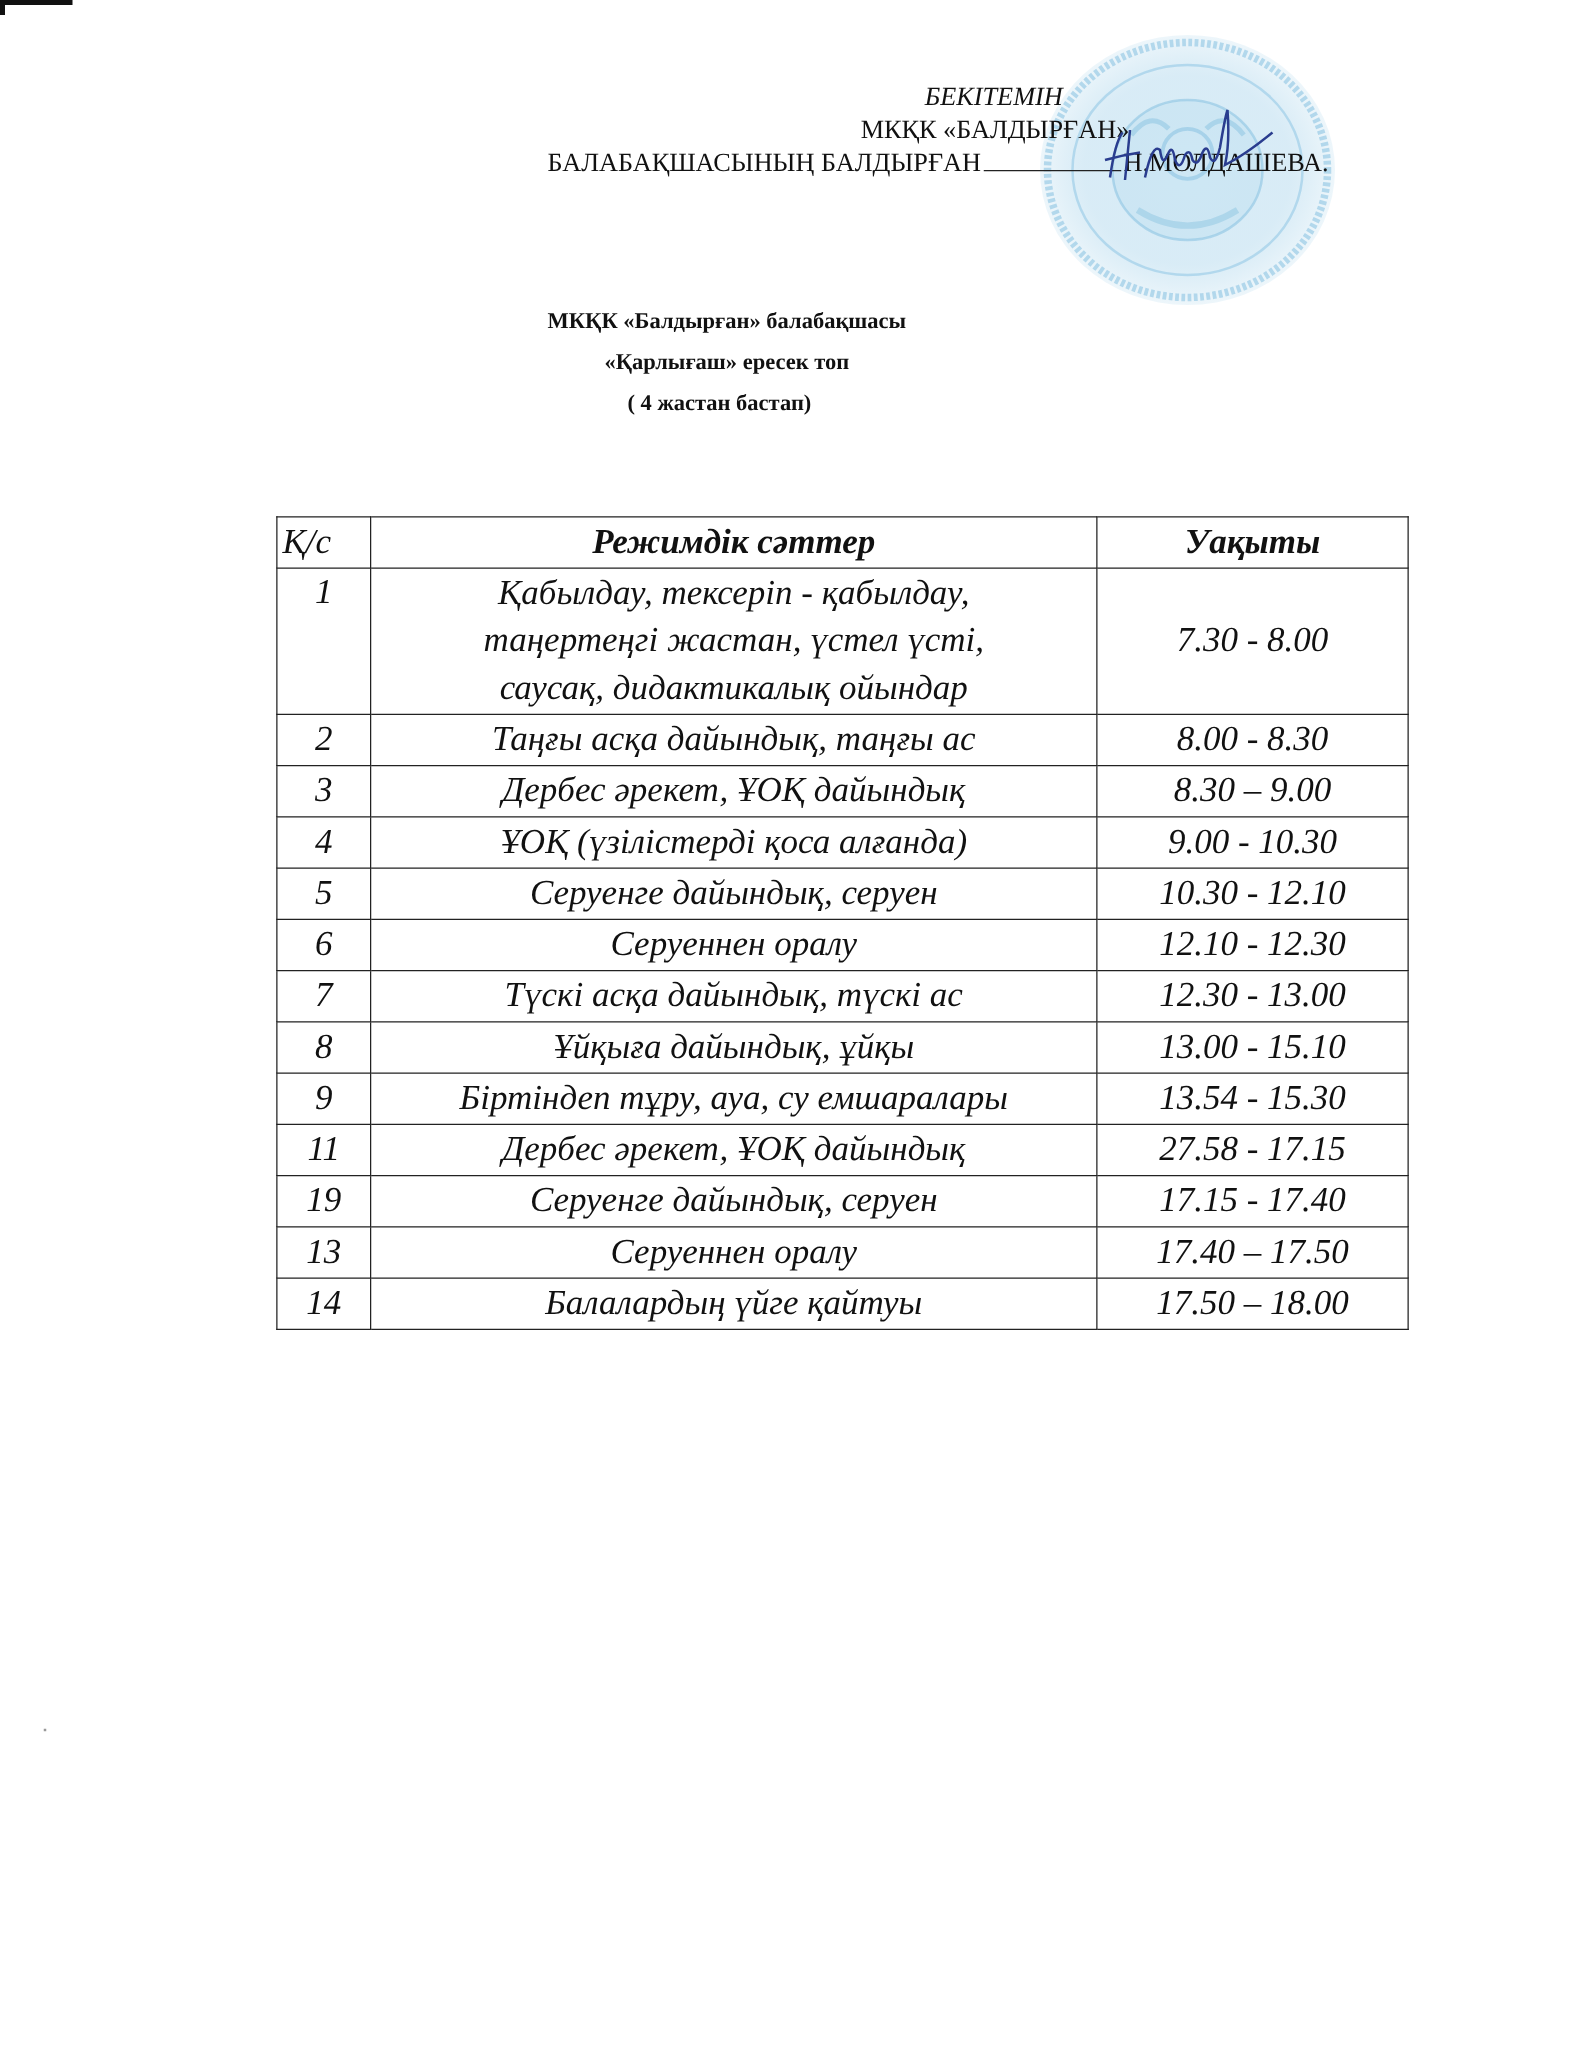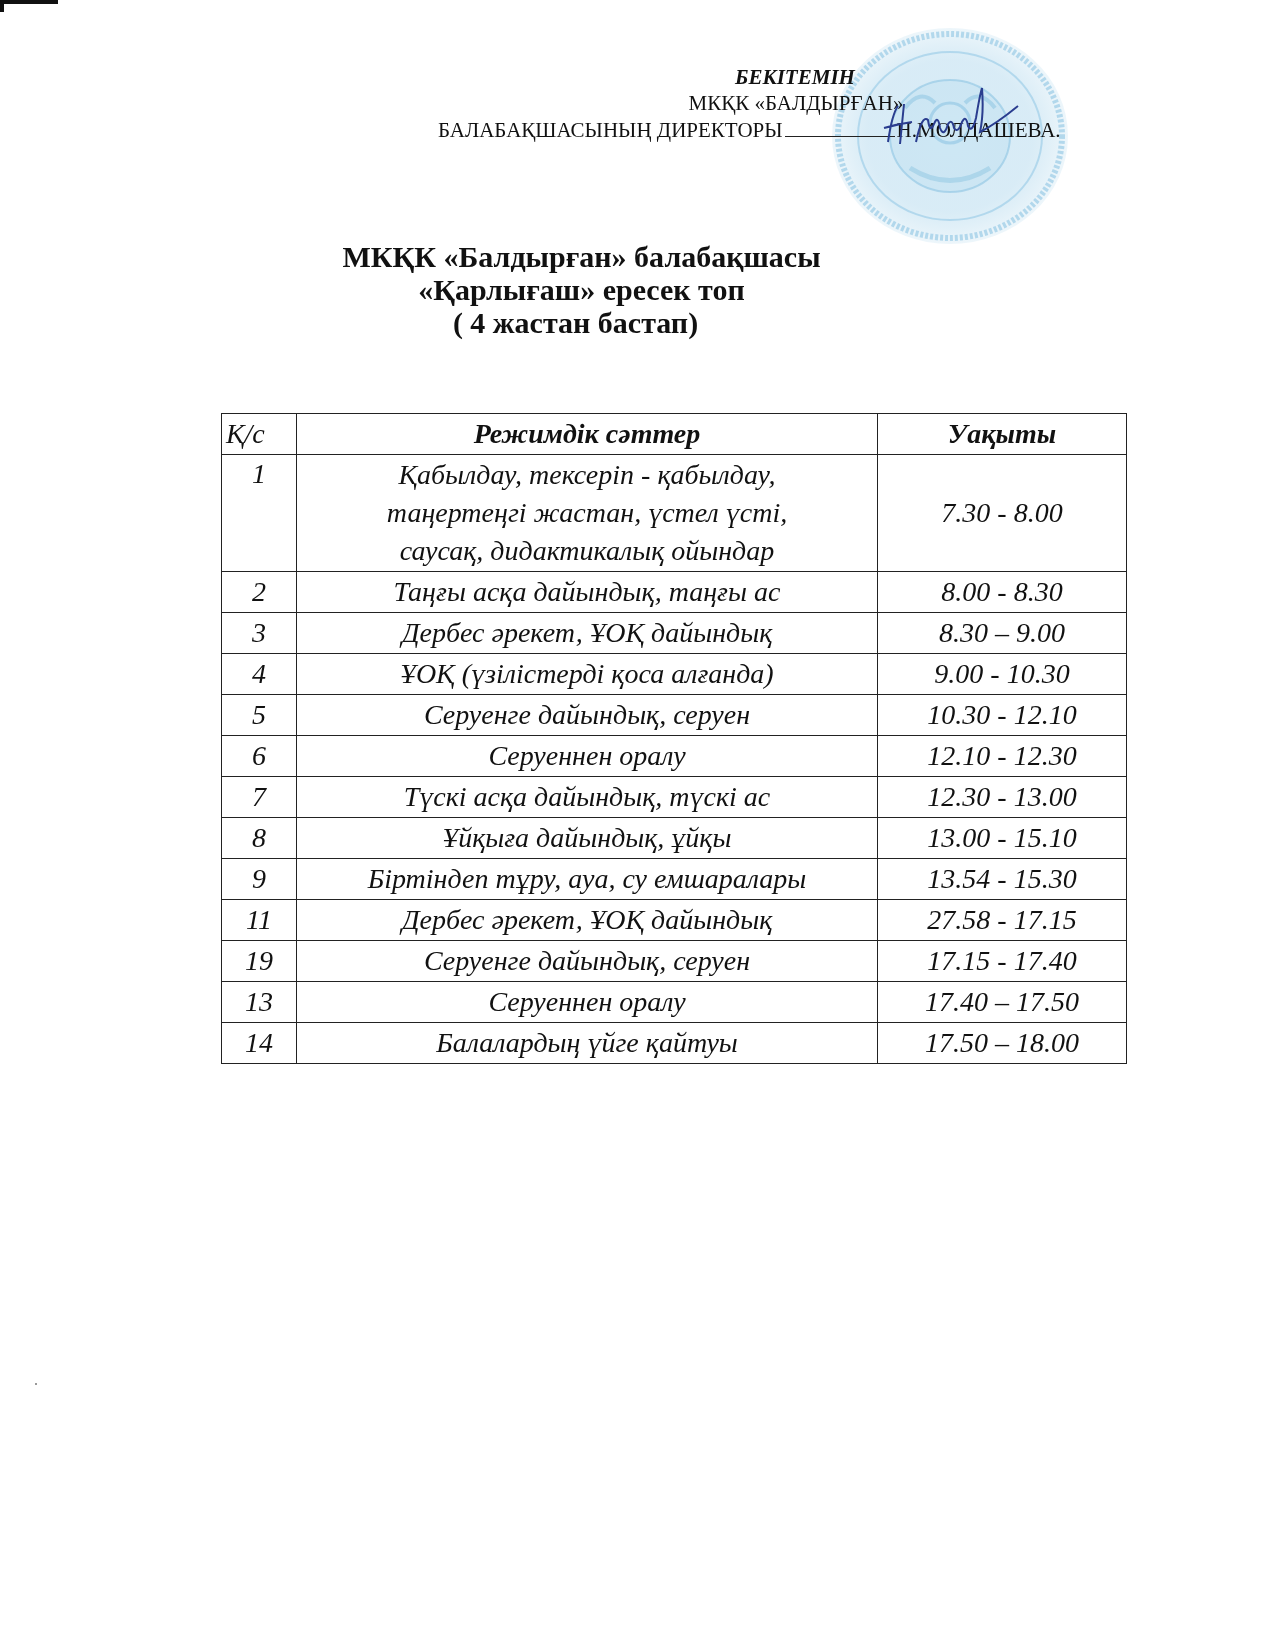--- a/index.html
+++ b/index.html
@@ -4,29 +4,29 @@
 <style>
   html, body { margin: 0; padding: 0; }
   body {
     width: 1275px; height: 1650px; background: #ffffff; position: relative; overflow: hidden;
     font-family: "Liberation Serif", "DejaVu Serif", serif; color: #111;
   }
   .corner-mark { position: absolute; left: 0; top: 0; width: 58px; height: 4px; background: #111; }
   .corner-mark-v { position: absolute; left: 0; top: 0; width: 4px; height: 12px; background: #111; }
 
   .approval { position: absolute; top: 64px; left: 400px; width: 800px; text-align: center; font-size: 21px; line-height: 26px; }
-  .approval .ap-title { font-weight: bold; font-style: italic; display: block; text-align: center; margin-left: -10px; }
+  .approval .ap-title { font-weight: normal; font-style: italic; display: block; text-align: center; margin-left: -10px; }
   .approval .ap-org { display: block; margin-left: -8px; }
   .approval .ap-dir { position: absolute; top: 52px; left: 38px; white-space: nowrap; }
   .sign-line { display: inline-block; width: 110px; border-bottom: 1.5px solid #222; height: 20px; vertical-align: baseline; margin: 0 2px; position: relative; }
   .signature { position: absolute; left: 878px; top: 84px; width: 150px; height: 70px; }
 
   .stamp { position: absolute; left: 810px; top: 18px; width: 260px; height: 230px; }
 
-  .heading { position: absolute; top: 240px; left: 0; width: 1171px; text-align: center; font-weight: bold; font-size: 30px; line-height: 33px; }
+  .heading { position: absolute; top: 240px; left: 0; width: 1171px; text-align: center; font-weight: bold; font-size: 18px; line-height: 33px; }
   .heading .h1 { display: block; margin-left: -8px; }
   .heading .h2 { display: block; margin-left: -8px; }
   .heading .h3 { display: block; margin-left: -20px; }
 
   table.schedule {
     position: absolute; top: 413px; left: 221px; width: 906px;
     border-collapse: collapse; font-style: italic; font-size: 28px; line-height: 34px;
     font-family: "Liberation Serif", "DejaVu Serif", serif;
   }
   table.schedule th, table.schedule td { border: 1.5px solid #222; padding: 0 4px; text-align: center; vertical-align: middle; font-weight: normal; }
@@ -59,21 +59,21 @@
   <ellipse cx="140" cy="118" rx="60" ry="56" fill="#c4e2f2" fill-opacity="0.6" stroke="#8ec5e2" stroke-width="2" stroke-opacity="0.6"></ellipse>
   <circle cx="140" cy="105" r="20" fill="none" stroke="#8ec5e2" stroke-width="3" stroke-opacity="0.6"></circle>
   <path d="M100 150 Q140 175 180 150" fill="none" stroke="#8ec5e2" stroke-width="5" stroke-opacity="0.5"></path>
   <path d="M95 90 Q110 70 125 85 M185 90 Q170 70 155 85" fill="none" stroke="#8ec5e2" stroke-width="4" stroke-opacity="0.55"></path>
 </svg>
 
 <div class="approval">
   <span class="ap-title">БЕКІТЕМІН</span>
   <span class="ap-org">МКҚК «БАЛДЫРҒАН»</span>
   <span class="ap-dir">
-    <span>БАЛАБАҚШАСЫНЫҢ  ДИРЕКТОРЫ</span><span class="sign-line"></span><span>Н.МОЛДАШЕВА.</span>
+    <span>БАЛАБАҚШАСЫНЫҢ  БАЛДЫРҒАН</span><span class="sign-line"></span><span>Н.МОЛДАШЕВА.</span>
   </span>
 </div>
 
 <svg class="signature" viewBox="0 0 150 70">
   <path d="M10 58 Q14 30 20 22 M6 44 Q20 40 34 38 M26 20 Q24 40 22 60" fill="none" stroke="#2a3d8f" stroke-width="2"></path>
   <path d="M38 58 Q44 30 50 36 Q52 50 56 40 Q60 30 62 44 Q66 54 70 40 Q74 34 76 44 Q80 50 84 38 Q88 30 90 42 Q94 50 98 34 Q102 10 104 4 Q106 30 102 48 Q118 40 140 22" fill="none" stroke="#2a3d8f" stroke-width="2"></path>
 </svg>
 
 <div class="heading">
   <span class="h1">МКҚК «Балдырған» балабақшасы</span>

